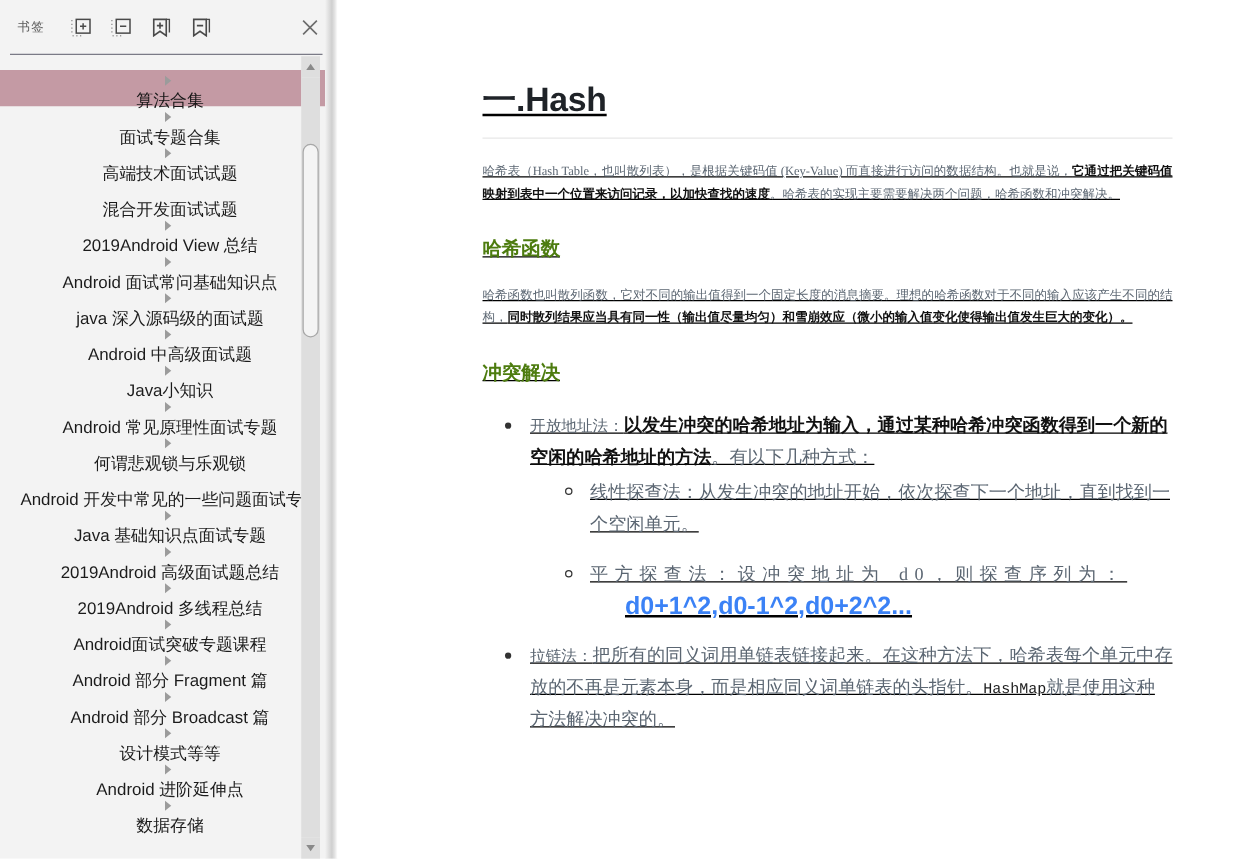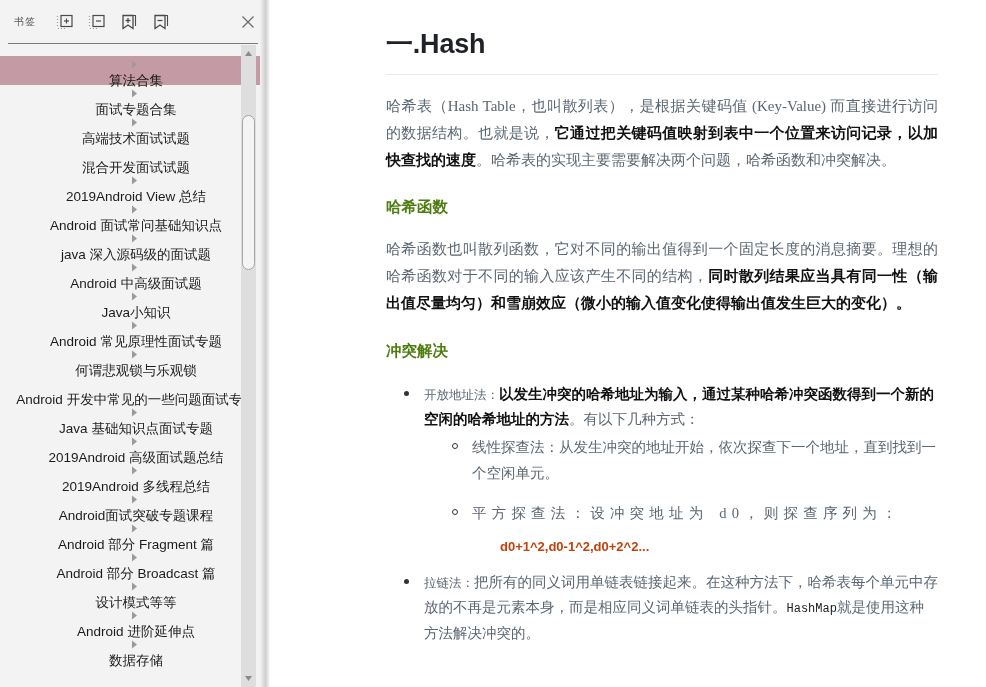--- a/index.html
+++ b/index.html
@@ -148,39 +148,40 @@
 
   
   #document-area {
     flex: 1 1 auto;
     height: 687px;
     background: #ffffff;
     overflow: hidden;
     position: relative;
   }
   #doc-inner {
-    padding: 28px 48px 0 116px;
+    padding: 64px 48px 0 116px;
+    text-decoration: underline;
   }
   #doc-h1 {
     font-size: 27px;
     font-weight: bold;
     color: #1f2328;
     margin: 0;
     letter-spacing: -0.2px;
     line-height: 1.2;
     font-family: "Liberation Sans", "DejaVu Sans", sans-serif;
   }
   #doc-h1-rule {
     margin-top: 14px;
     height: 1px;
     background: #e8e8e8;
   }
   .doc-p {
     margin: 18px 0 0 0;
-    font-size: 15px;
+    font-size: 10px;
     line-height: 1.78;
     color: #5b6672;
     font-family: "Liberation Serif", "DejaVu Serif", serif;
     text-align: justify;
   }
   .doc-p .b {
     font-weight: bold;
     color: #111111;
     font-family: "Liberation Sans", "DejaVu Sans", sans-serif;
   }
@@ -245,26 +246,26 @@
     width: 6px; height: 6px;
     border-radius: 50%;
     border: 1.2px solid #333333;
     background: transparent;
   }
   .spaced {
     letter-spacing: 5.2px;
     word-spacing: 2px;
   }
   .formula {
-    margin: 12px 0 0 0;
+    margin: 0 0 0 0;
     padding-left: 28px;
     font-family: "Liberation Sans", "DejaVu Sans", sans-serif;
-    font-size: 13px;
+    font-size: 20px;
     font-weight: bold;
-    color: #c2410c;
+    color: #3b82f6;
   }
 </style>
 </head>
 <body>
 
 <div id="app">
 
   <aside id="bookmark-panel">
 
     <div id="panel-header">

